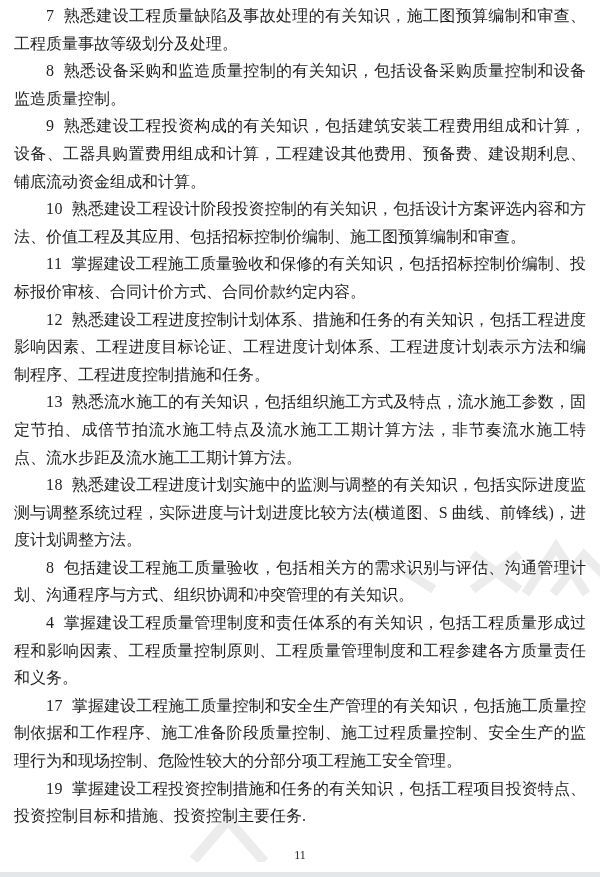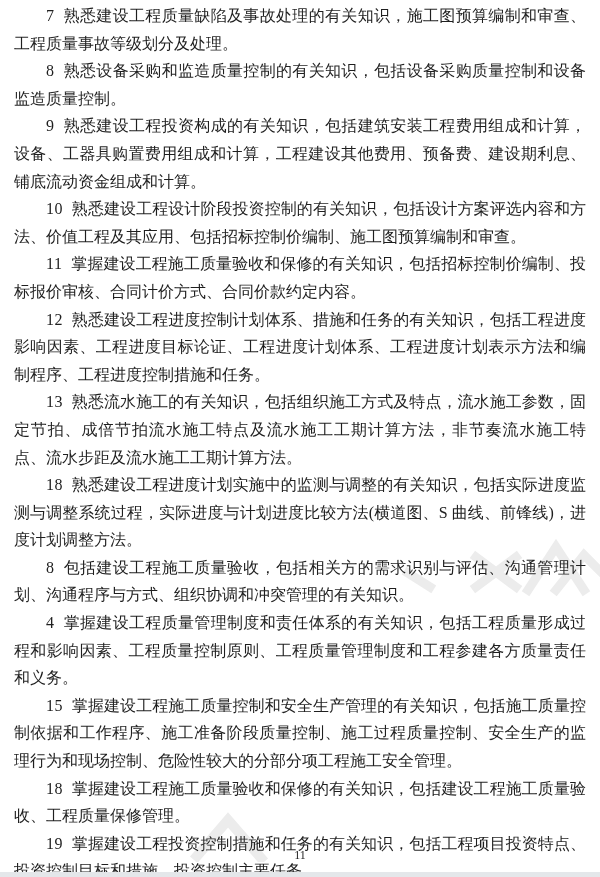--- a/index.html
+++ b/index.html
@@ -81,22 +81,21 @@
       <p class="para"><span class="num">7</span><span>熟悉建设工程质量缺陷及事故处理的有关知识，施工图预算编制和审查、工程质量事故等级划分及处理。</span></p>
       <p class="para"><span class="num">8</span><span>熟悉设备采购和监造质量控制的有关知识，包括设备采购质量控制和设备监造质量控制。</span></p>
       <p class="para"><span class="num">9</span><span>熟悉建设工程投资构成的有关知识，包括建筑安装工程费用组成和计算，设备、工器具购置费用组成和计算，工程建设其他费用、预备费、建设期利息、铺底流动资金组成和计算。</span></p>
       <p class="para"><span class="num">10</span><span>熟悉建设工程设计阶段投资控制的有关知识，包括设计方案评选内容和方法、价值工程及其应用、包括招标控制价编制、施工图预算编制和审查。</span></p>
       <p class="para"><span class="num">11</span><span>掌握建设工程施工质量验收和保修的有关知识，包括招标控制价编制、投标报价审核、合同计价方式、合同价款约定内容。</span></p>
       <p class="para"><span class="num">12</span><span>熟悉建设工程进度控制计划体系、措施和任务的有关知识，包括工程进度影响因素、工程进度目标论证、工程进度计划体系、工程进度计划表示方法和编制程序、工程进度控制措施和任务。</span></p>
       <p class="para"><span class="num">13</span><span>熟悉流水施工的有关知识，包括组织施工方式及特点，流水施工参数，固定节拍、成倍节拍流水施工特点及流水施工工期计算方法，非节奏流水施工特点、流水步距及流水施工工期计算方法。</span></p>
       <p class="para"><span class="num">18</span><span>熟悉建设工程进度计划实施中的监测与调整的有关知识，包括实际进度监测与调整系统过程，实际进度与计划进度比较方法(横道图、S 曲线、前锋线)，进度计划调整方法。</span></p>
       <p class="para"><span class="num">8</span><span>包括建设工程施工质量验收，包括相关方的需求识别与评估、沟通管理计划、沟通程序与方式、组织协调和冲突管理的有关知识。</span></p>
       <p class="para"><span class="num">4</span><span>掌握建设工程质量管理制度和责任体系的有关知识，包括工程质量形成过程和影响因素、工程质量控制原则、工程质量管理制度和工程参建各方质量责任和义务。</span></p>
-      <p class="para"><span class="num">15</span><span>掌握建设工程施工质量控制和安全生产管理的有关知识，包括施工质量控制依据和工作程序、施工准备阶段质量控制、施工过程质量控制、安全生产的监理行为和现场控制、危险性较大的分部分项工程施工安全管理。</span></p>
-      <p class="para"><span class="num">18</span><span>掌握建设工程施工质量验收和保修的有关知识，包括建设工程施工质量验收、工程质量保修管理。</span></p>
+      <p class="para"><span class="num">17</span><span>掌握建设工程施工质量控制和安全生产管理的有关知识，包括施工质量控制依据和工作程序、施工准备阶段质量控制、施工过程质量控制、安全生产的监理行为和现场控制、危险性较大的分部分项工程施工安全管理。</span></p>
       <p class="para"><span class="num">19</span><span>掌握建设工程投资控制措施和任务的有关知识，包括工程项目投资特点、投资控制目标和措施、投资控制主要任务.</span></p>
     </div>
 
   <div class="page-number">11</div>
 
   <div class="footer-strip"></div>
 
 </div>
 
 </body></html>

